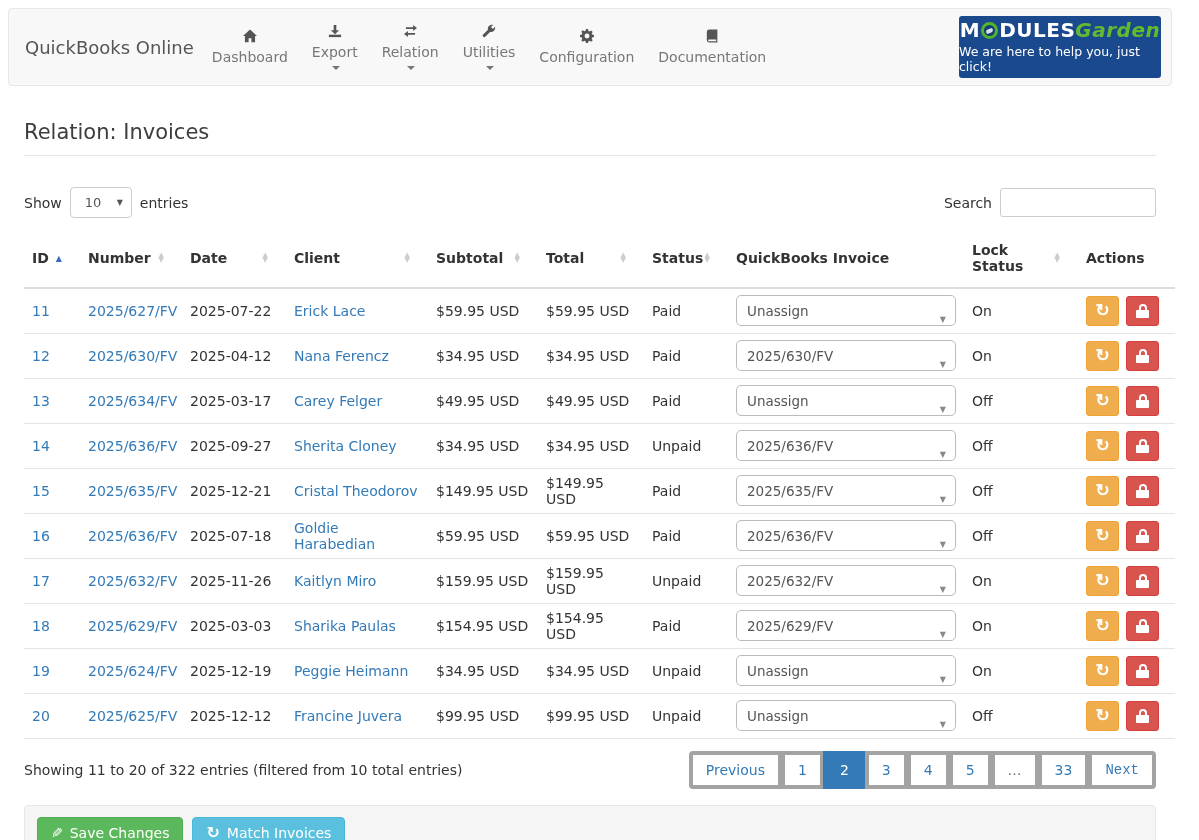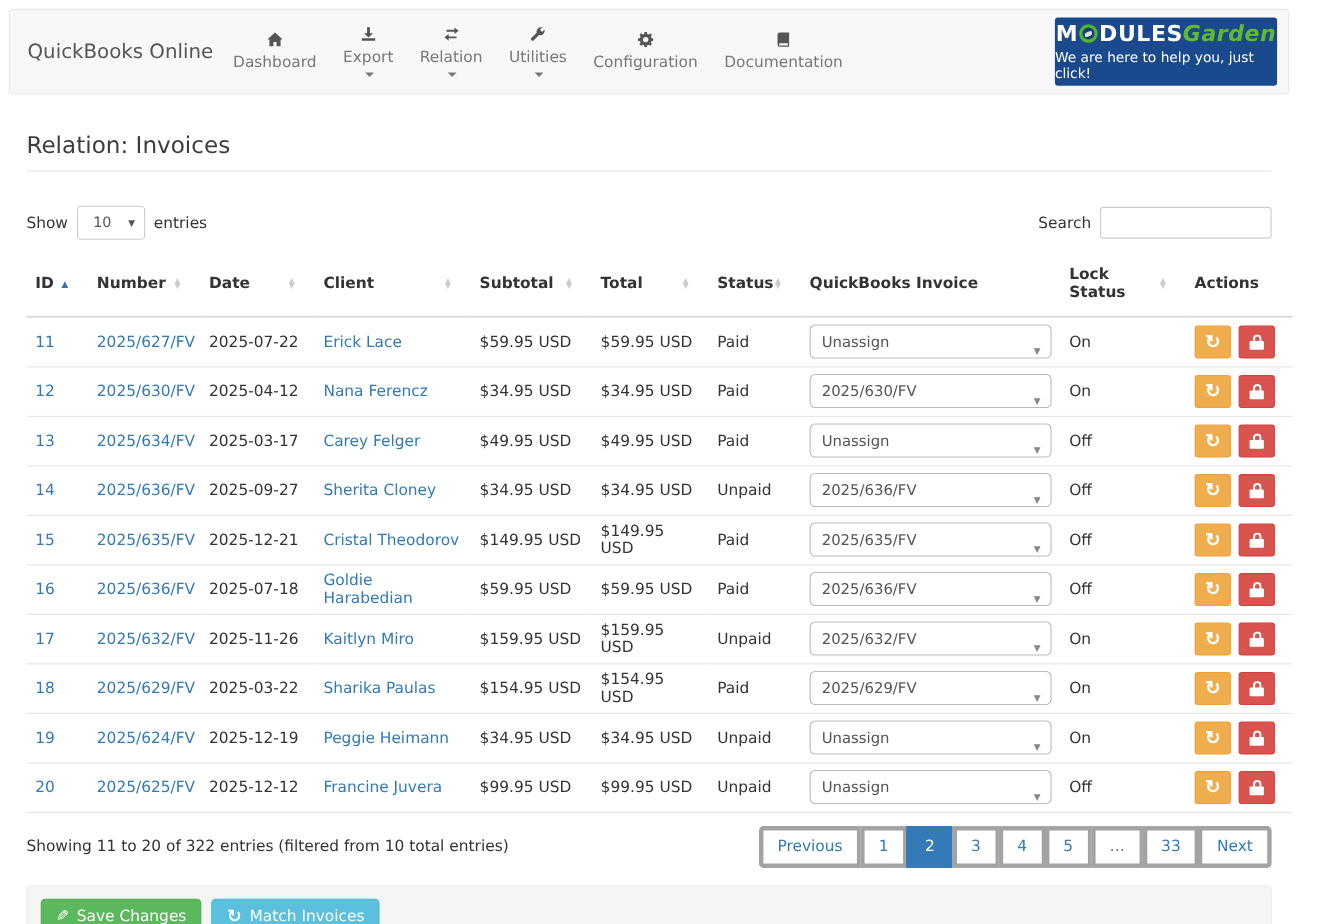--- a/index.html
+++ b/index.html
@@ -65,21 +65,21 @@
                          border-bottom:none; border-radius:4px 4px 0 0; }
   .lock-glyph .body { position:absolute; bottom:0; left:0; width:13px; height:8px; background:#fff; border-radius:1px; }
 
   
   .table-footer { display:flex; justify-content:space-between; align-items:center; margin-top:12px; }
   .summary { font-size:14px; color:#333; }
   .pagination { display:inline-flex; }
   .page-btn { font-size:14px; color:#337ab7; background:#fff; border:4px solid #a3a3a3; padding:7px 13px;
               margin-left:-1px; cursor:pointer; text-decoration:none; font-family:inherit; }
   .page-btn:first-child { border-radius:4px 0 0 4px; margin-left:0; }
-  .page-btn:last-child { border-radius:0 4px 4px 0; }
+  .page-btn:last-child { border-radius:0 4px 4px 0;font-family:Liberation Mono, monospace; }
   .page-btn.active { background:#337ab7; border-color:#337ab7; color:#fff; }
   .page-btn.gap { color:#777; cursor:default; }
 
   
   .actions-bar { margin:16px 24px 0 24px; background:#f5f5f5; border:1px solid #e7e7e7; border-radius:4px;
                  padding:11px 12px; display:flex; gap:9px; }
   .btn { display:inline-flex; align-items:center; gap:7px; color:#fff; font-size:14px; border-radius:4px;
          padding:7px 13px; cursor:pointer; border:1px solid transparent; font-family:inherit; }
   .btn-save { background:#5cb85c; border-color:#4cae4c; }
   .btn-match { background:#5bc0de; border-color:#46b8da; }
@@ -407,21 +407,21 @@
                 </button><button class="action-btn lock">
                   <span class="lock-glyph">
                     <span class="shackle"></span>
                     <span class="body"></span>
                   </span>
                 </button></span></td>
           </tr>
           <tr>
             <td><a class="cell-link">18</a></td>
             <td><a class="cell-link">2025/629/FV</a></td>
-            <td>2025-03-22</td>
+            <td>2025-03-03</td>
             <td><a class="cell-link">Sharika Paulas</a></td>
             <td>$154.95 USD</td>
             <td>$154.95 USD</td>
             <td>Paid</td>
             <td><span class="qb-select-wrap"><select class="qb-select"><option>2025/629/FV</option></select><span class="sel-caret">▼</span></span></td>
             <td>On</td>
             <td><span><button class="action-btn refresh">
                   <span>↻</span>
                 </button><button class="action-btn lock">
                   <span class="lock-glyph">

